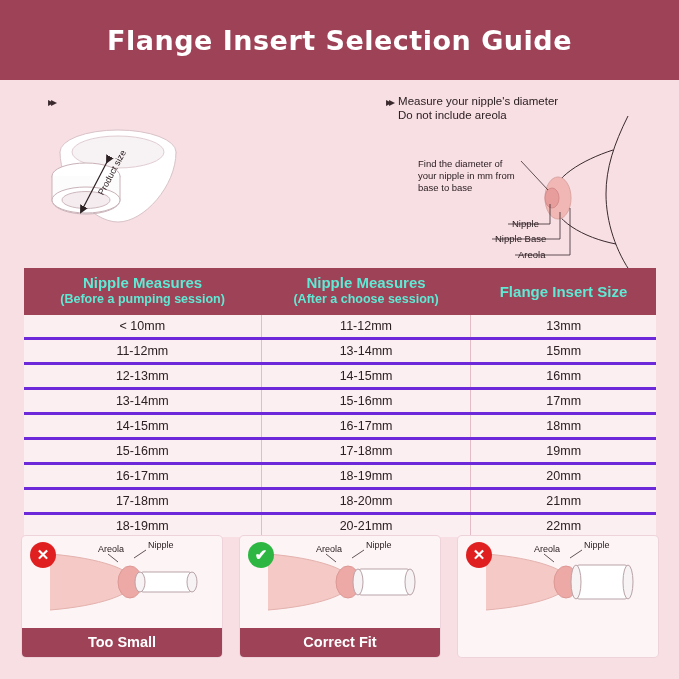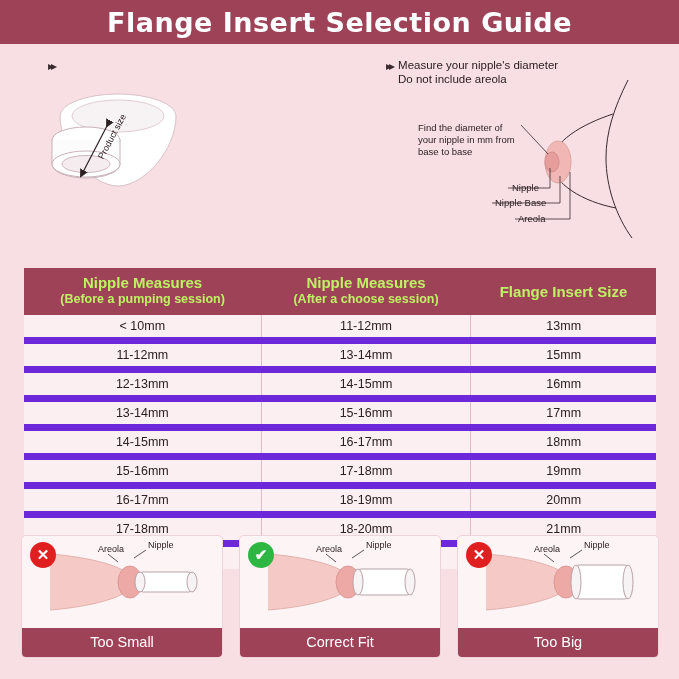--- a/index.html
+++ b/index.html
@@ -10,21 +10,21 @@
     overflow: hidden;
   }
   .page {
     position: relative;
     width: 679px; height: 679px;
     background: #f7dfe4;
     box-sizing: border-box;
   }
   
   .header {
-    height: 44px;
+    height: 80px;
     background: #9e4257;
     display: flex; align-items: center; justify-content: center;
   }
   .header h1 {
     margin: 0;
     color: #ffffff;
     font-size: 27px;
     font-weight: bold;
     letter-spacing: 0.5px;
     font-family: "DejaVu Sans", sans-serif;
@@ -93,36 +93,36 @@
 
   
   .table-wrap {
     position: absolute;
     left: 24px; top: 268px;
     width: 632px;
   }
   table { border-collapse: collapse; width: 100%; }
   thead th {
     background: #9e4257;
-    color: #bef264;
+    color: #5eead4;
     font-size: 15px;
     font-weight: bold;
     padding: 6px 2px 7px;
     text-align: center;
     line-height: 17px;
     border: none;
   }
   thead th span.sub { display:block; font-size: 12.5px; font-weight: bold; }
   tbody td {
     background: #fbeff1;
     color: #2d2023;
     font-size: 12.5px;
     text-align: center;
     padding: 4px 2px;
-    border-bottom: 7px solid #6d28d9;
+    border-bottom: 3px solid #6d28d9;
     border-right: 1px solid #e3bcc5;
   }
   tbody td:last-child { border-right: none; }
   tbody tr:last-child td { border-bottom: none; }
 
   
   .cards {
     position: absolute;
     left: 22px; top: 536px;
     width: 636px;
@@ -135,21 +135,21 @@
     border-radius: 4px;
     position: relative;
     overflow: hidden;
     box-shadow: 0 0 0 1px #efd3da;
   }
   .card .fig { height: 92px; position: relative; }
   .card .cap {
     background: #9e4257;
     color: #fff;
     font-size: 14.5px;
-    font-weight: normal;
+    font-weight: bold;
     text-align: center;
     padding: 6px 0 7px;
   }
   .badge {
     position: absolute; left: 8px; top: 6px;
     width: 26px; height: 26px; border-radius: 50%;
     display:flex; align-items:center; justify-content:center;
     font-size: 15px; color:#fff; font-weight: bold;
   }
   .badge.x { background:#e02020; }
@@ -330,17 +330,16 @@
       <div class="card">
         <div class="fig"><div class="badge x">✕</div><svg width="200" height="92" viewBox="0 0 200 92">
             <path d="M28 18 C78 22 112 34 112 46 C112 58 78 70 28 74" fill="#f5c9c5" stroke="#e3b2ae" stroke-width="1"></path>
             <ellipse cx="108" cy="46" rx="12" ry="16" fill="#eda9a6" stroke="#dd9895" stroke-width="1"></ellipse>
             <rect x="118" y="29" width="52" height="34" rx="3" fill="#ffffff" stroke="#b9a3a8" stroke-width="1"></rect>
             <ellipse cx="118" cy="46" rx="5" ry="17" fill="#f7f2f3" stroke="#b9a3a8" stroke-width="1"></ellipse>
             <ellipse cx="170" cy="46" rx="5" ry="17" fill="#f7f2f3" stroke="#b9a3a8" stroke-width="1"></ellipse>
             <line x1="96" y1="26" x2="86" y2="18" stroke="#3a2a2e" stroke-width="0.8"></line>
             <line x1="112" y1="22" x2="124" y2="14" stroke="#3a2a2e" stroke-width="0.8"></line>
           </svg><div class="lbl" style="left:76px; top:8px;">Areola</div><div class="lbl" style="left:126px; top:4px;">Nipple</div></div>
-        <div class="cap">Too Big</div>
       </div>
     </div>
 
 </div>
 
 </body></html>

